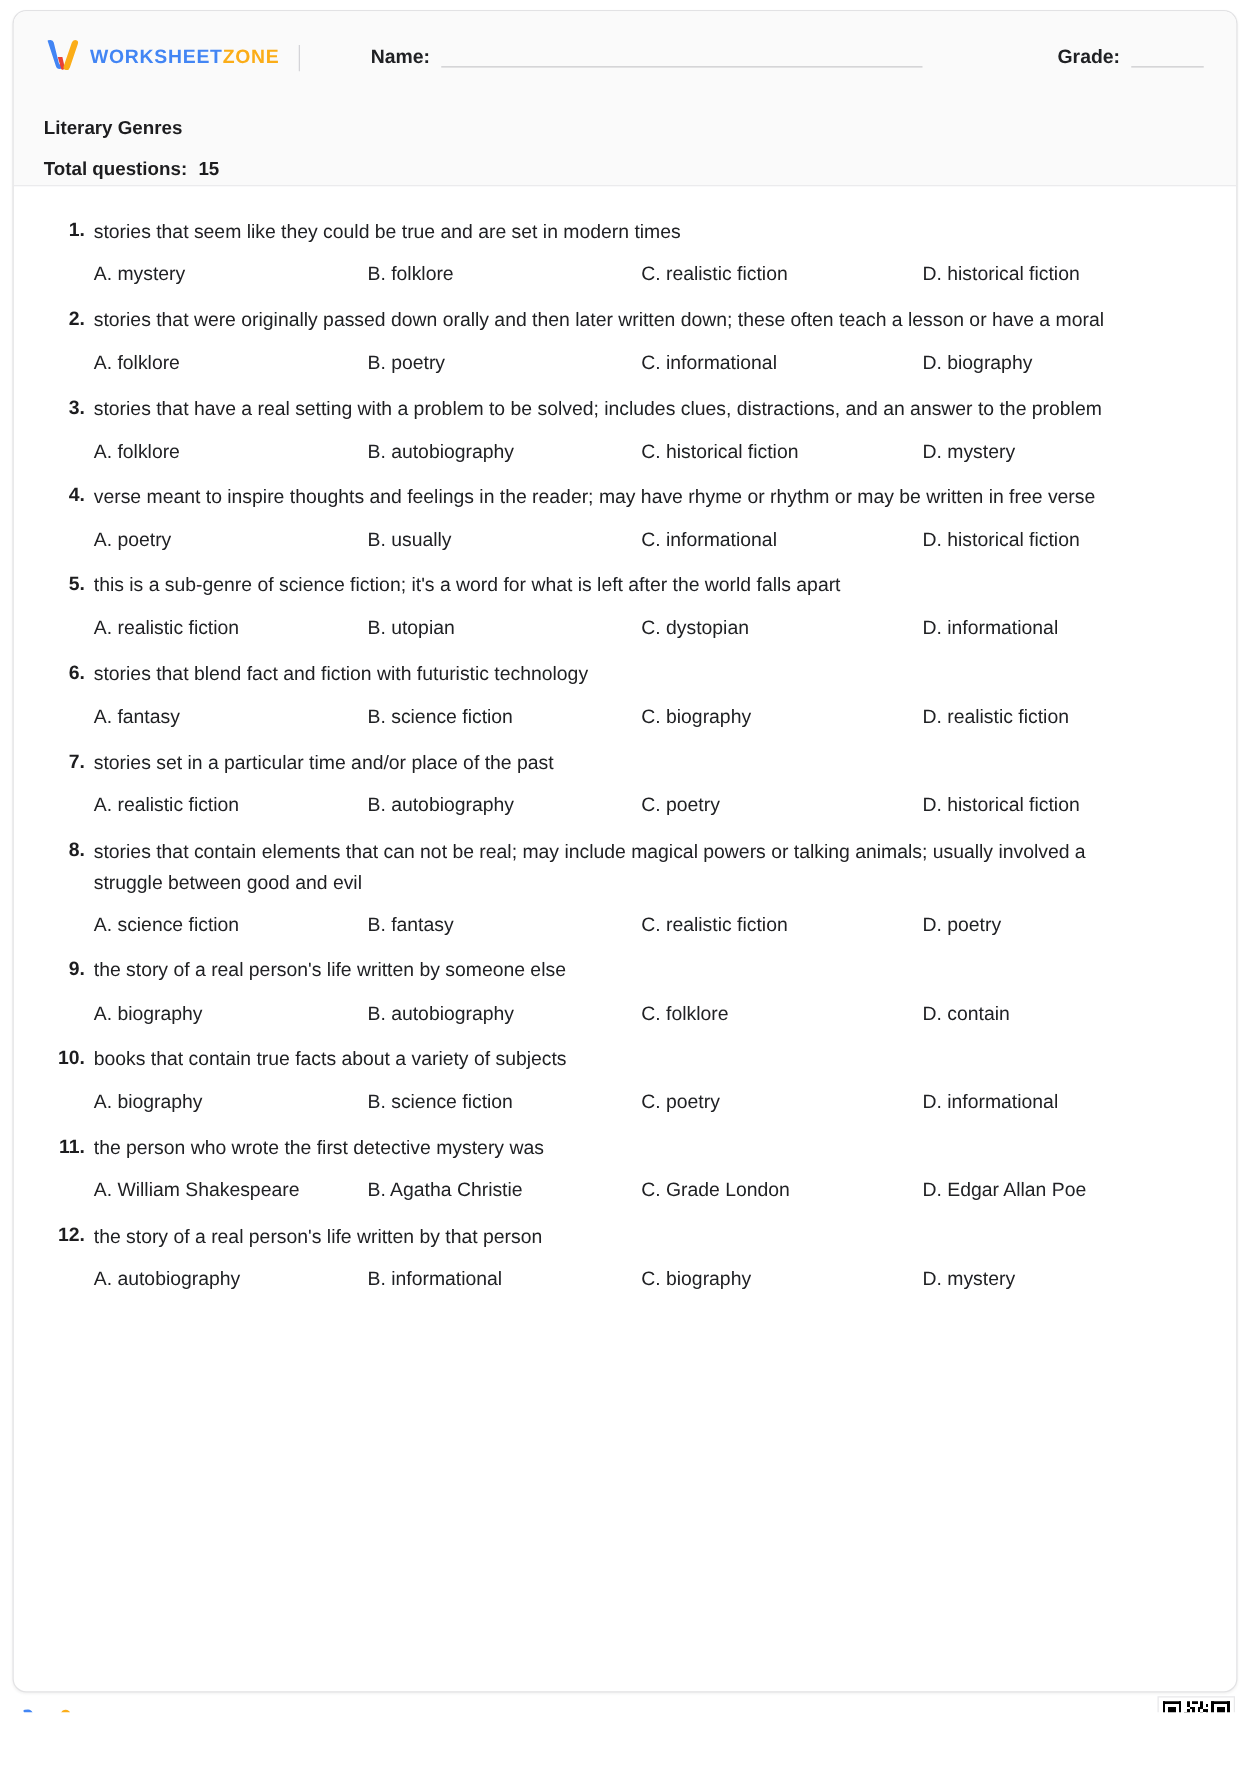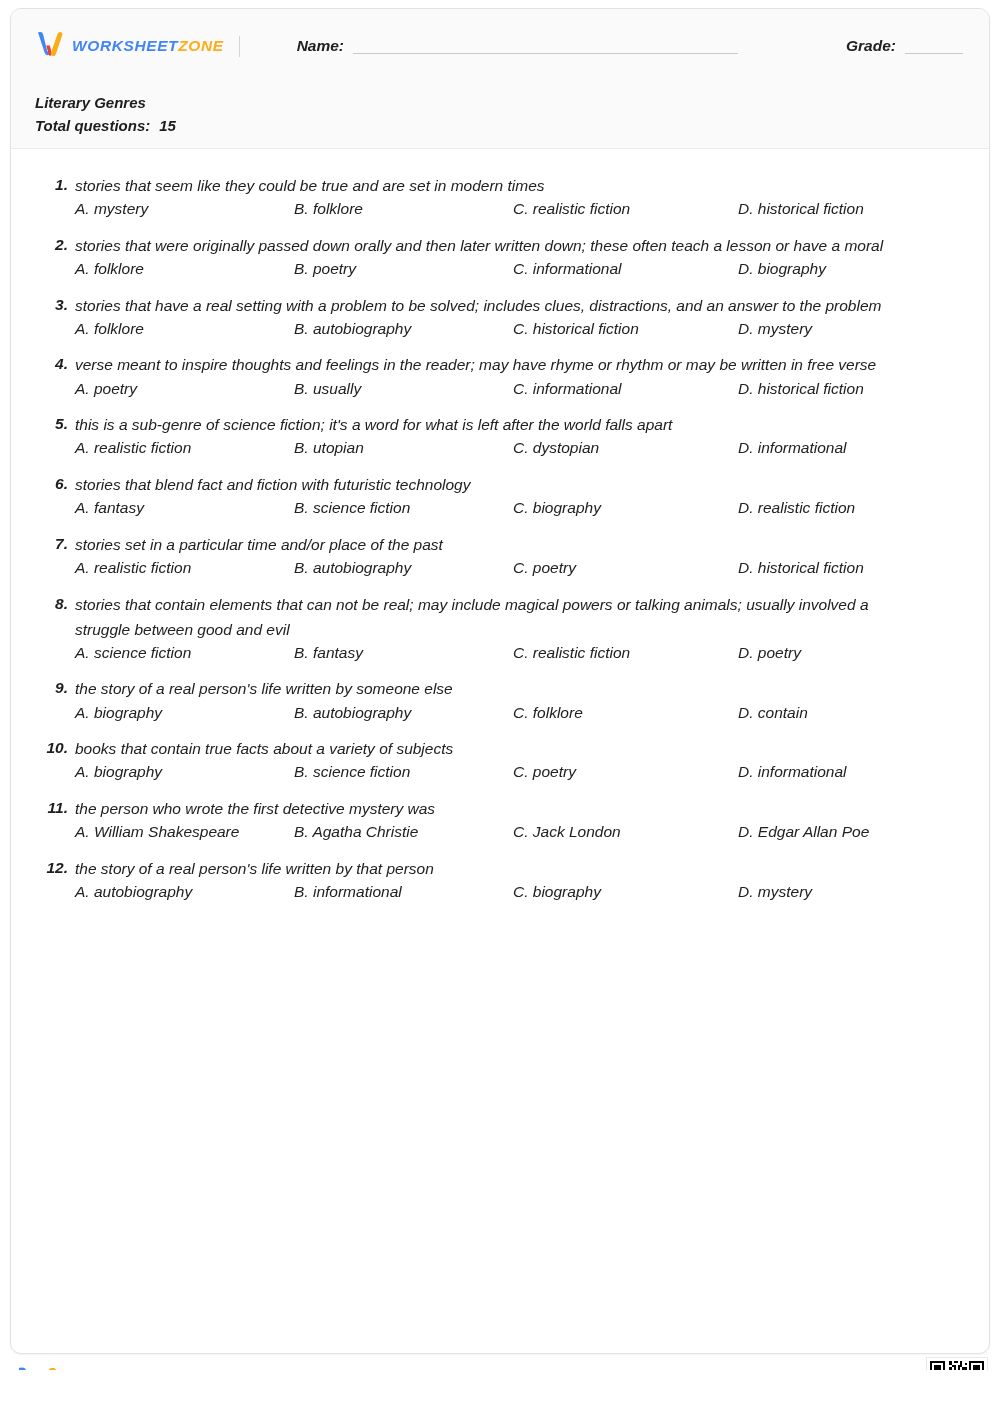--- a/index.html
+++ b/index.html
@@ -8,21 +8,20 @@
     padding: 0;
     background: #ffffff;
     font-family: "Liberation Sans", sans-serif;
   }
   .page {
     position: relative;
     width: 1000px;
     height: 1370px;
     background: #ffffff;
     overflow: hidden;
-    font-style: italic;
   }
 
   
   .sheet {
     position: absolute;
     left: 10px;
     top: 8px;
     width: 980px;
     height: 1346px;
     background: #ffffff;
@@ -100,21 +99,21 @@
     font-weight: 700;
     color: #1d1d1f;
     line-height: 1.55;
     margin-top: 28px;
   }
   .meta-total {
     font-size: 15px;
     font-weight: 700;
     color: #1d1d1f;
     line-height: 1.55;
-    margin-top: 0;
+    margin-top: 10px;
   }
   .meta-total .count { margin-left: 9px; font-weight: 700; }
 
   
   .questions {
     padding: 24px 30px 0 30px;
   }
   .question {
     margin-bottom: 13px;
   }
@@ -133,20 +132,21 @@
   }
   .q-text {
     flex: 1 1 auto;
     font-size: 15.5px;
     color: #202124;
     line-height: 1.62;
     padding-right: 42px;
   }
   .q-options {
     display: flex;
+    margin-top: 11px;
     padding-left: 34px;
   }
   .opt {
     font-size: 15.5px;
     color: #202124;
     line-height: 1.4;
     white-space: nowrap;
   }
   .opt:nth-child(1) { flex: 0 0 219px; }
   .opt:nth-child(2) { flex: 0 0 219px; }
@@ -368,21 +368,21 @@
       </div>
 
       <div class="question">
         <div class="q-head">
           <div class="q-num">11.</div>
           <div class="q-text">the person who wrote the first detective mystery was</div>
         </div>
         <div class="q-options">
           <div class="opt">A. William Shakespeare</div>
           <div class="opt">B. Agatha Christie</div>
-          <div class="opt">C. Jack London</div>
+          <div class="opt">C. Grade London</div>
           <div class="opt">D. Edgar Allan Poe</div>
         </div>
       </div>
 
       <div class="question">
         <div class="q-head">
           <div class="q-num">12.</div>
           <div class="q-text">the story of a real person's life written by that person</div>
         </div>
         <div class="q-options">

